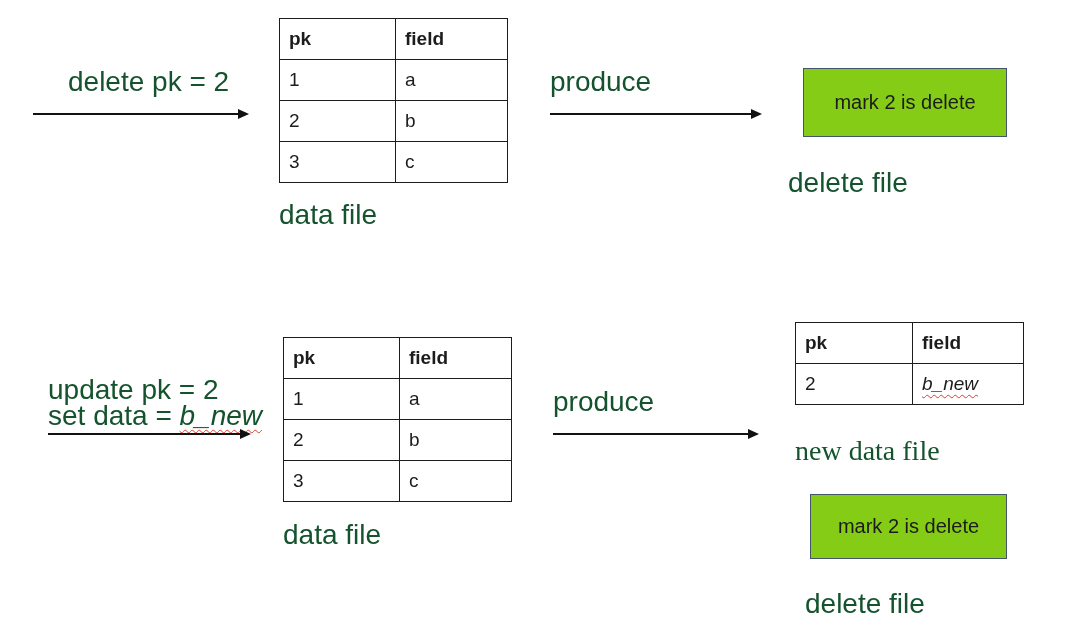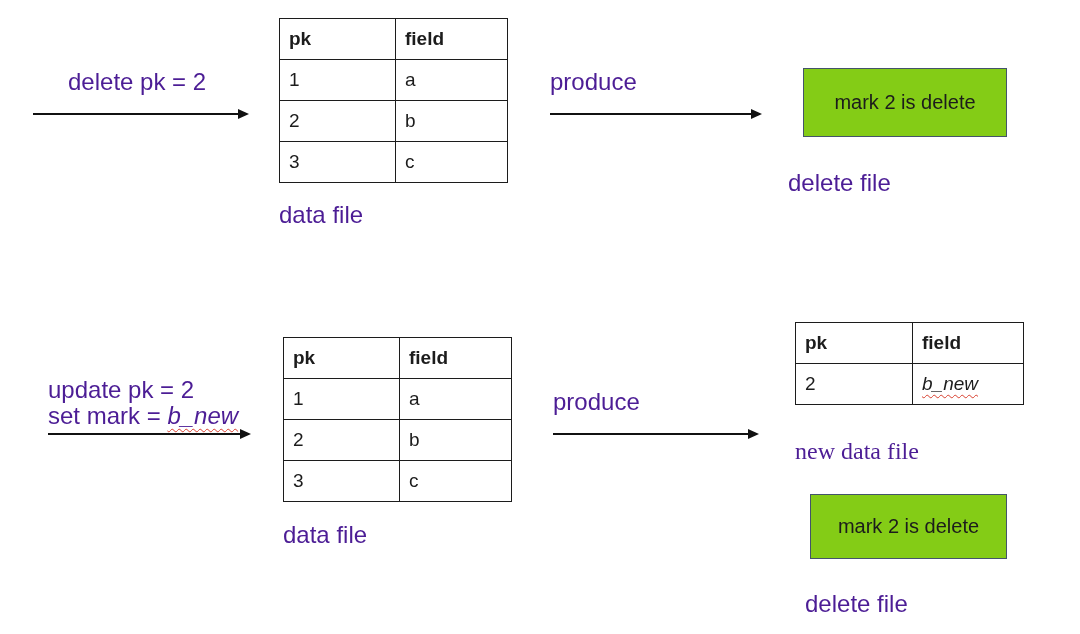--- a/index.html
+++ b/index.html
@@ -8,23 +8,23 @@
     position: relative;
     width: 1080px;
     height: 634px;
     background: #ffffff;
     font-family: "Liberation Sans", sans-serif;
     color: #1c1c1c;
     overflow: hidden;
   }
   .label {
     position: absolute;
-    font-size: 24px;
+    font-size: 28px;
     line-height: 24px;
-    color: #4c1d95;
+    color: #14532d;
     white-space: nowrap;
   }
   .centered { text-align: left; }
   .action-text { line-height: 26px; }
 
   
   .arrow {
     position: absolute;
     height: 2px;
     background: #111111;
@@ -122,21 +122,21 @@
   <div class="arrow" style="left:550px; top:113px; width:210px;"></div>
 
   <div class="note-box" style="left:803px; top:68px; width:202px; height:67px;">
     <span>mark 2 is delete</span>
   </div>
 
   <div class="label centered" style="left:788px; top:171px; width:200px;">delete file</div>
 
   <div class="label action-text" style="left:48px; top:377px;">
     <div>update pk = 2</div>
-    <div><span>set mark = </span><span class="squiggle">b_new</span></div>
+    <div><span>set data = </span><span class="squiggle">b_new</span></div>
   </div>
 
   <div class="arrow" style="left:48px; top:433px; width:201px;"></div>
 
   <table class="dtable" style="left:283px; top:337px; width:228px;">
     <colgroup>
         <col style="width:116px">
         <col style="width:112px">
       </colgroup>
     <tbody>

